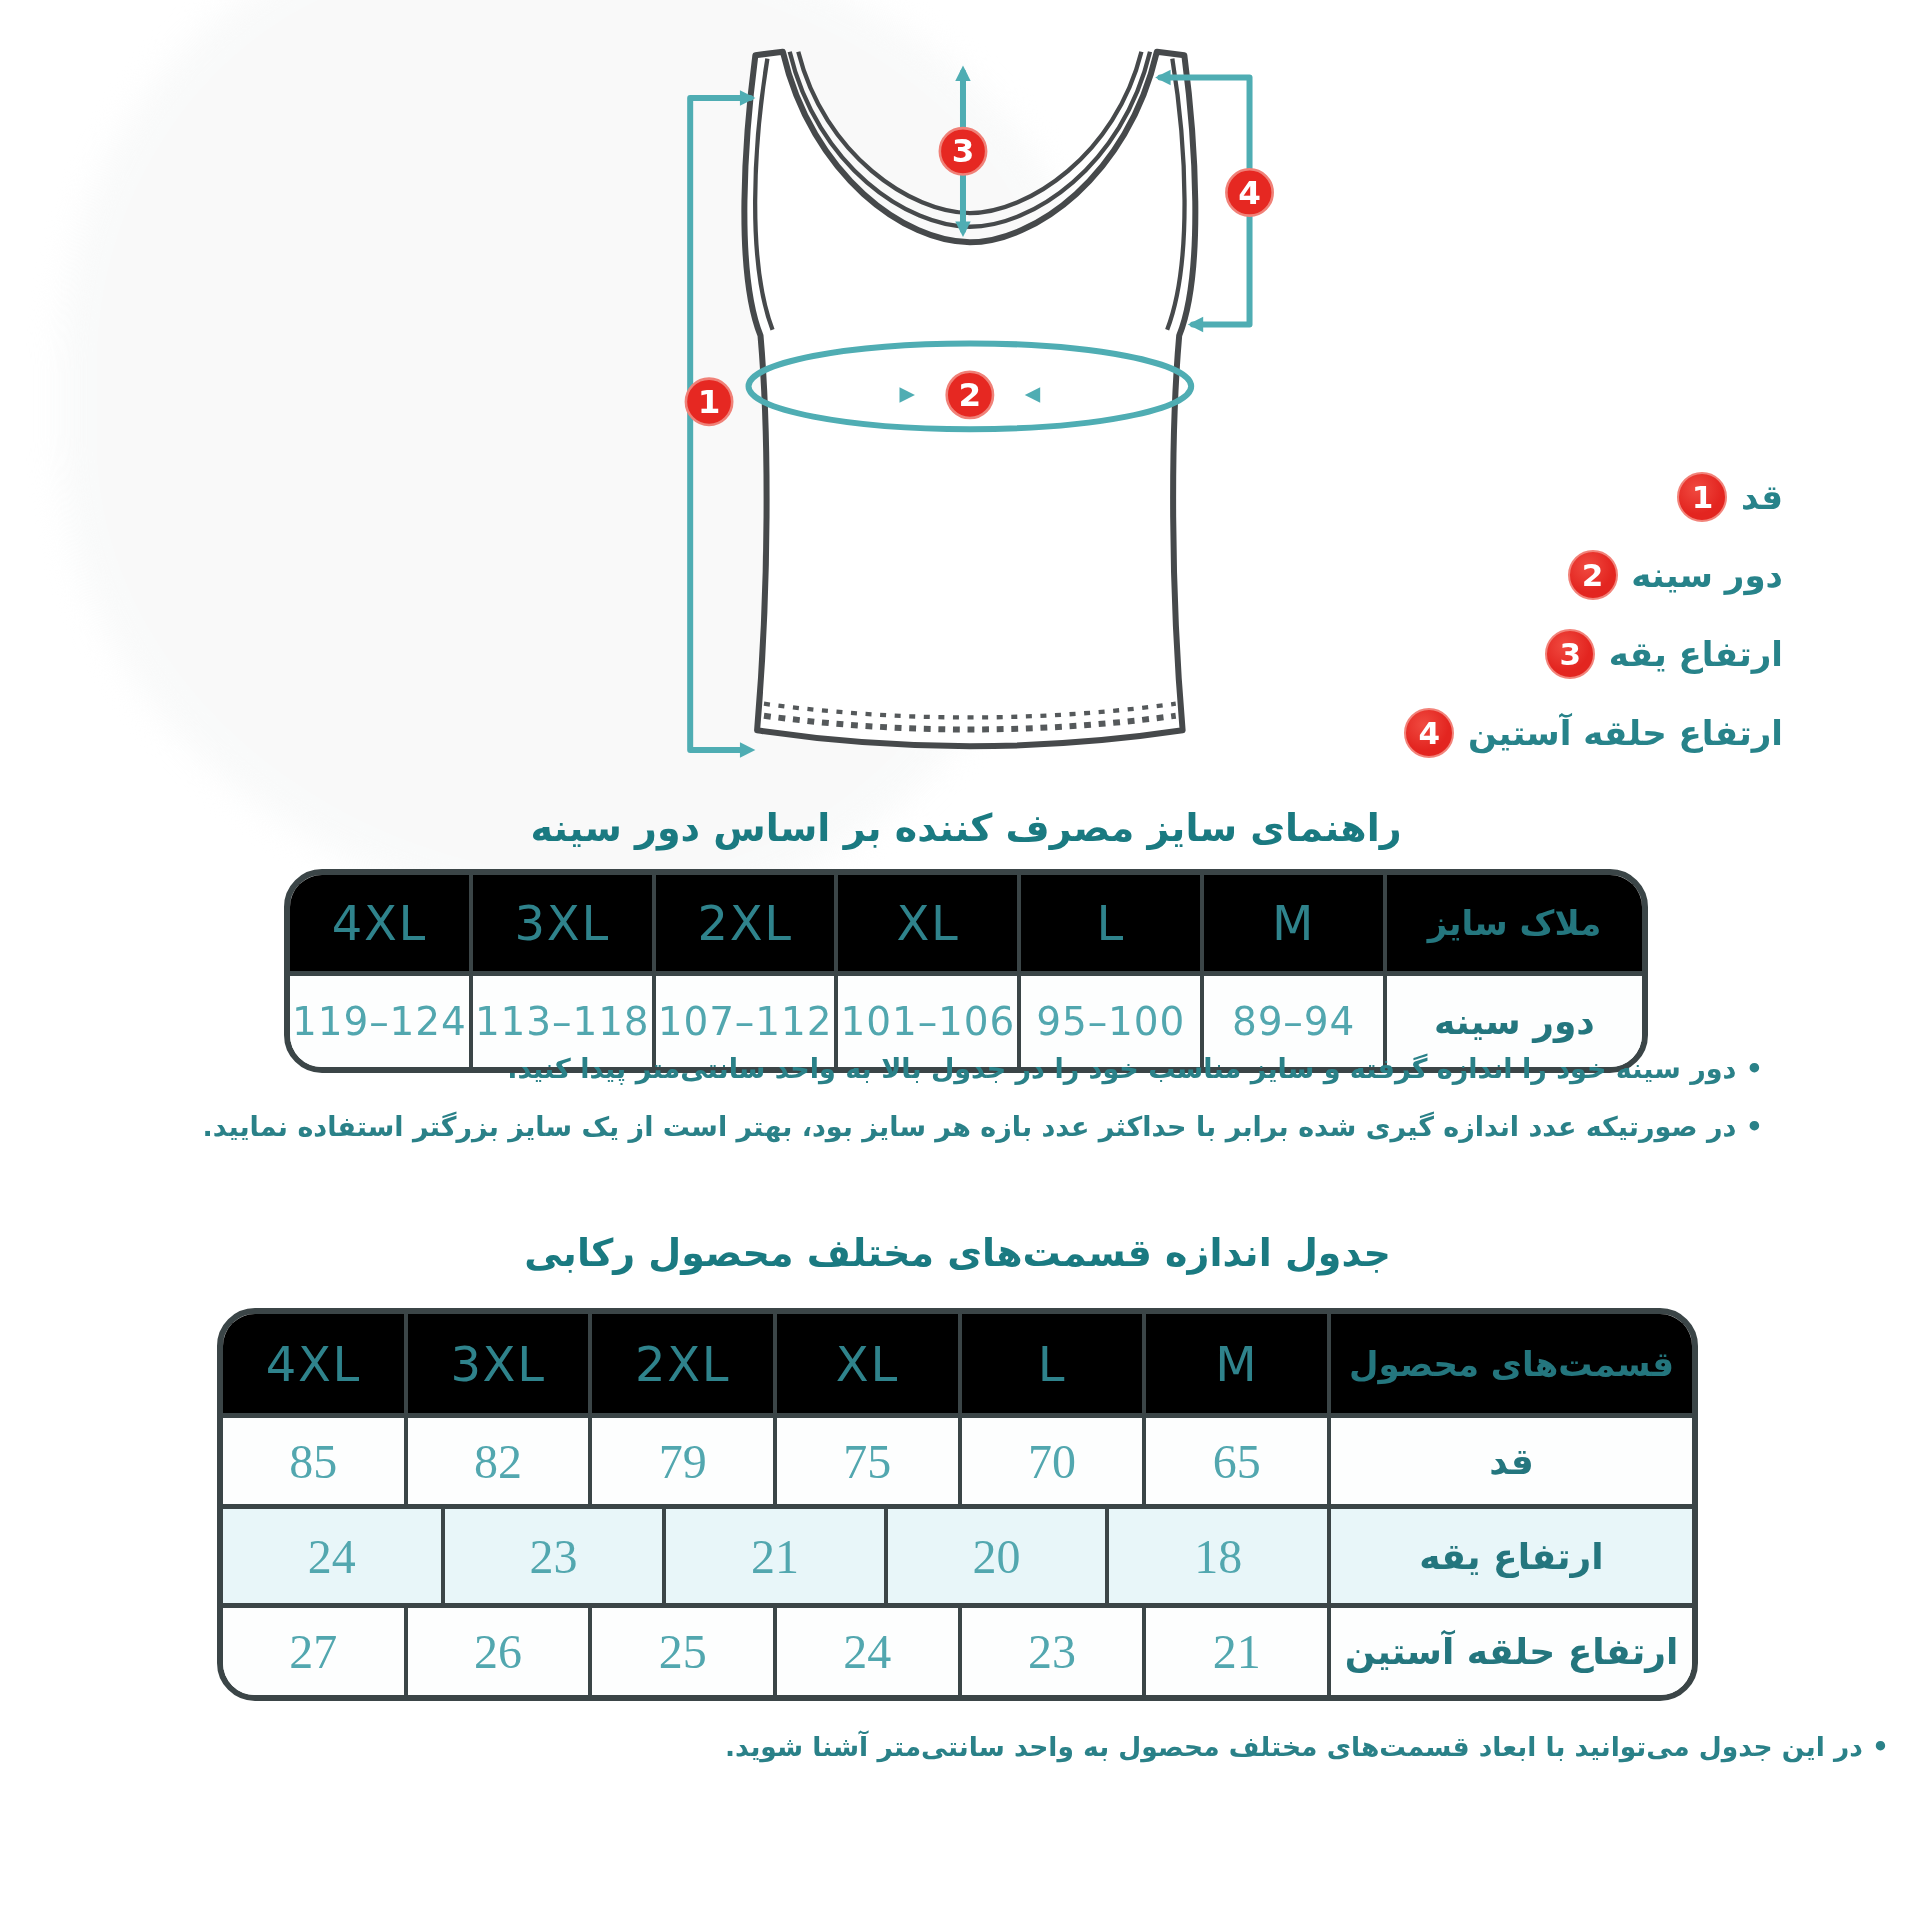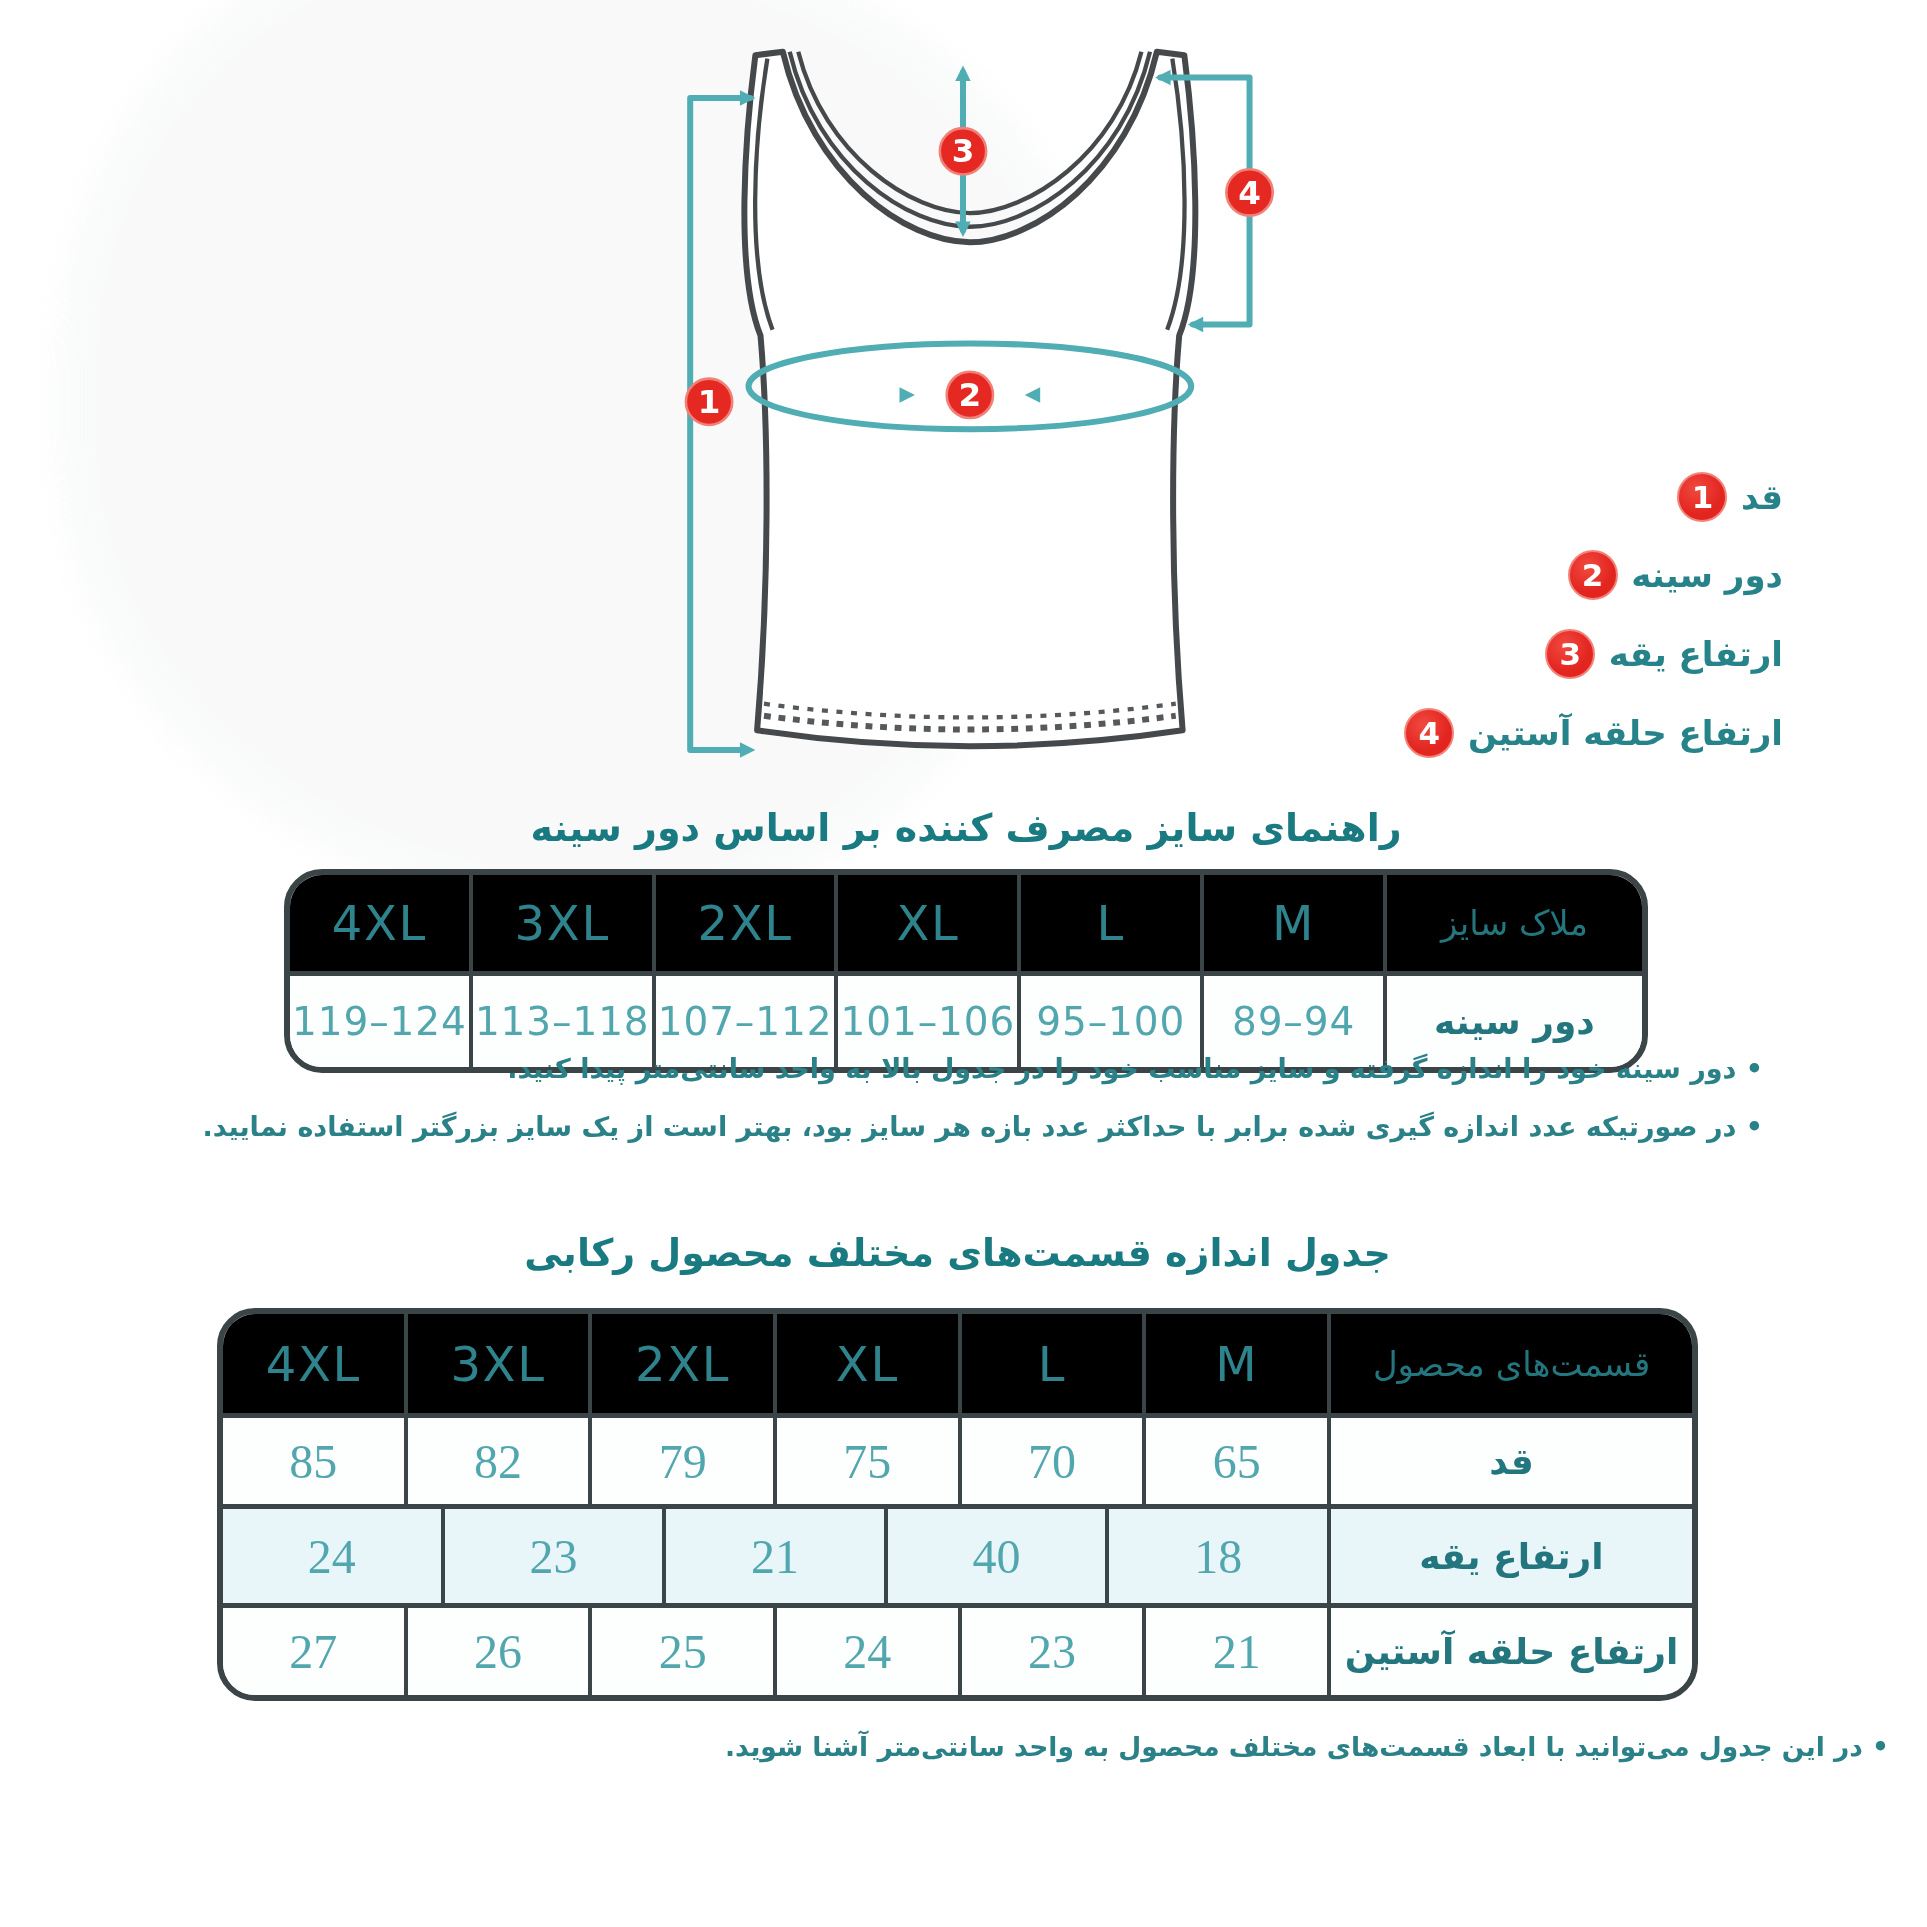--- a/index.html
+++ b/index.html
@@ -71,21 +71,21 @@
     background: #fdfefe;
   }
   .cell + .cell { border-left: 4.3px solid #3b4547; }
   .trow.head .cell { background: #000000; }
   .trow.alt .cell { background: #e8f6f9; }
   .crit1 { flex: 0 0 259px; }
   .crit2 { flex: 0 0 365px; }
   .sz    { font-size: 48px; color: #2f838c; letter-spacing: 1.7px; }
   .range { font-size: 39px; color: #52a7af; letter-spacing: 0.9px; white-space: nowrap; }
   .num   { font-size: 48px; color: #52a7af; font-family: Liberation Serif, serif; }
-  .ph    { font-size: 34px; font-weight: normal; color: #24767e; direction: rtl; }
+  .ph    { font-size: 34px; font-weight: bold; color: #24767e; direction: rtl; }
   .pl    { font-size: 36px; font-weight: bold; color: #24767e; direction: rtl; }
 
   
   .notes {
     position: absolute;
     top: 1052px; right: 164px; left: 86px;
     direction: rtl; text-align: right;
     color: #2a8188; font-size: 27px; font-weight: bold;
   }
   .note { margin-bottom: 23px; line-height: 1.28; }
@@ -229,21 +229,21 @@
     <div class="cell num">79</div>
     <div class="cell num">75</div>
     <div class="cell num">70</div>
     <div class="cell num">65</div>
     <div class="cell pl crit2">قد</div>
   </div>
   <div class="trow alt" style="height:99px">
     <div class="cell num">24</div>
     <div class="cell num">23</div>
     <div class="cell num">21</div>
-    <div class="cell num">40</div>
+    <div class="cell num">20</div>
     <div class="cell num">18</div>
     <div class="cell pl crit2">ارتفاع یقه</div>
   </div>
   <div class="trow" style="height:92px">
     <div class="cell num">27</div>
     <div class="cell num">26</div>
     <div class="cell num">25</div>
     <div class="cell num">24</div>
     <div class="cell num">23</div>
     <div class="cell num">21</div>

